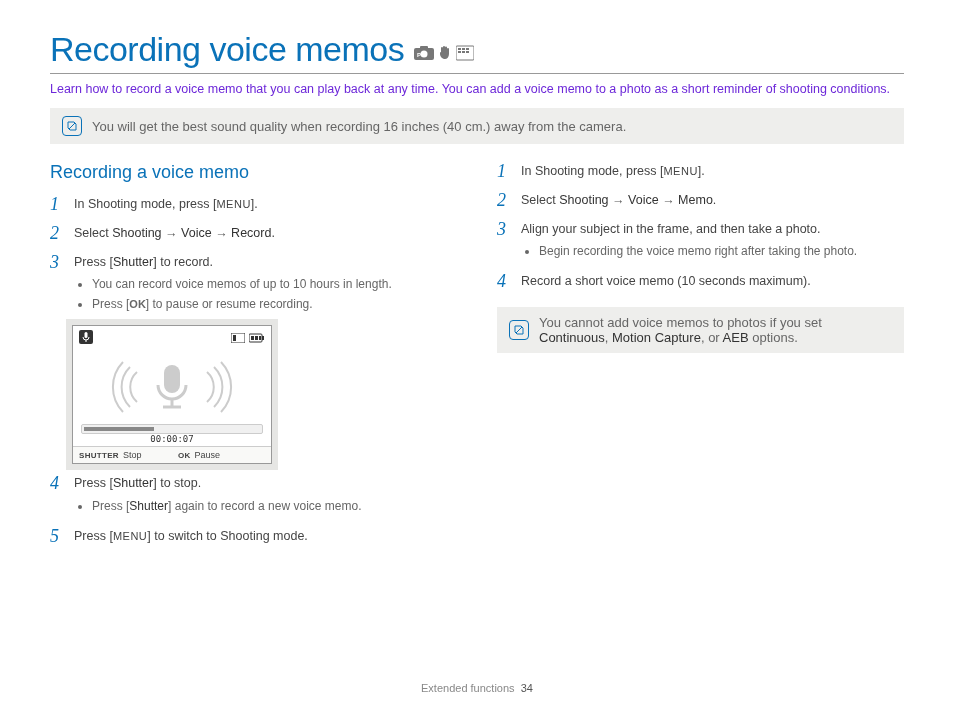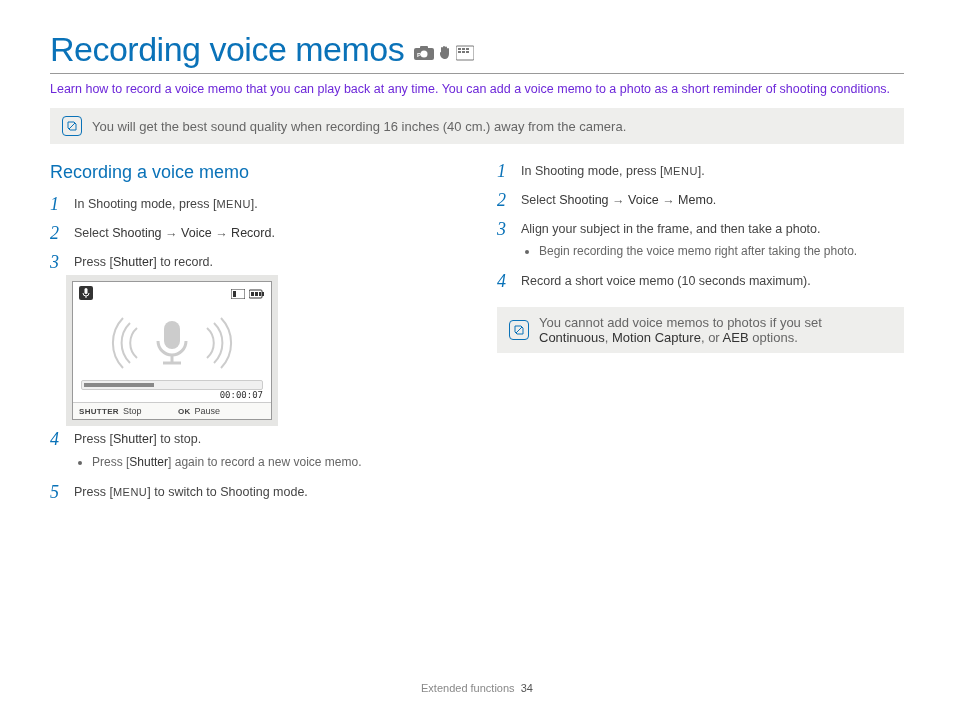--- a/index.html
+++ b/index.html
@@ -125,21 +125,21 @@
   .lcd-progress {
     margin: 0 8px;
     height: 10px;
     background: #f0f0f0;
     border: 1px solid #ccc;
     border-radius: 2px;
     position: relative;
     display:flex; align-items:center;
   }
   .lcd-progress .bar { position:absolute; left:2px; top:2px; bottom:2px; width:70px; background:#888;}
-  .lcd-time { font-size: 9px; text-align: right; padding: 0 8px 2px; color:#333; font-family: monospace;}
+  .lcd-time { font-size: 9px; text-align: center; padding: 0 8px 2px; color:#333; font-family: monospace;}
   .lcd-bottom {
     border-top: 1px solid #ccc;
     display: flex;
     font-size: 9px;
     background:#f9f9f7;
   }
   .lcd-bottom > div { flex:1; padding: 3px 6px; display:flex; gap:4px; align-items:center;}
   .lcd-bottom .k { font-weight:700; font-size:8px; letter-spacing:0.3px;}
   .footer {
     position: absolute;
@@ -206,20 +206,24 @@
       <li>
         <span class="step-num">2</span>
         <div class="step-body">
           <span>Select </span><b>Shooting</b> <span class="arrow">→</span> <b>Voice</b> <span class="arrow">→</span> <b>Record</b><span>.</span>
         </div>
       </li>
       <li>
         <span class="step-num">3</span>
         <div class="step-body">
           <span>Press [</span><b>Shutter</b><span>] to record.</span>
+          <ul class="sub">
+            <li>You can record voice memos of up to 10 hours in length.</li>
+            <li><span>Press [</span><span class="ok-label">OK</span><span>] to pause or resume recording.</span></li>
+          </ul>
         </div>
       </li>
     </ol>
 
     <div class="lcd">
       <div class="lcd-top">
         <span>
           <svg width="14" height="14" viewBox="0 0 14 14">
               <rect x="0" y="0" width="14" height="14" rx="2" fill="#333"></rect>
               <rect x="5.5" y="2" width="3" height="6" rx="1.5" fill="#fff"></rect>

